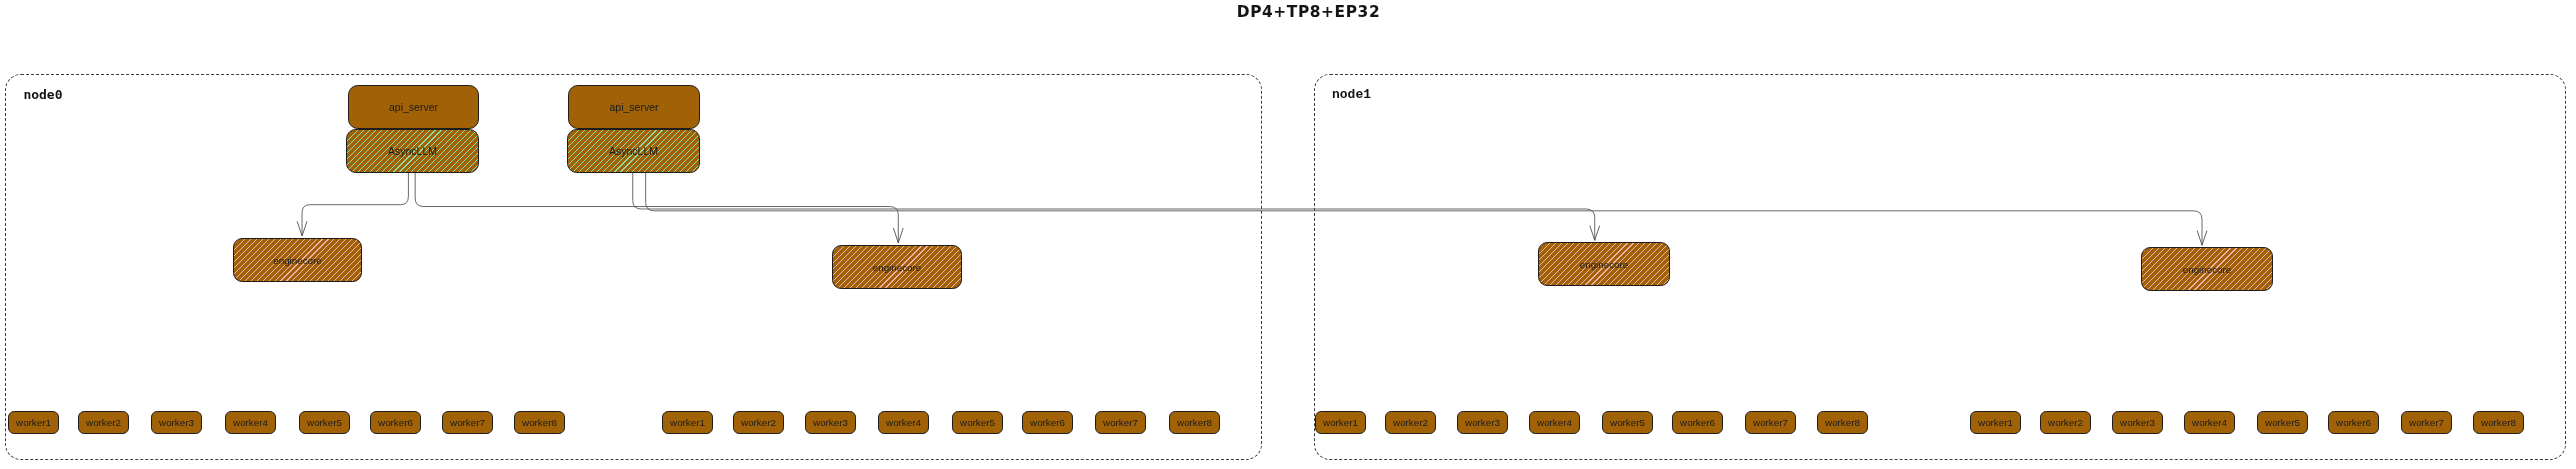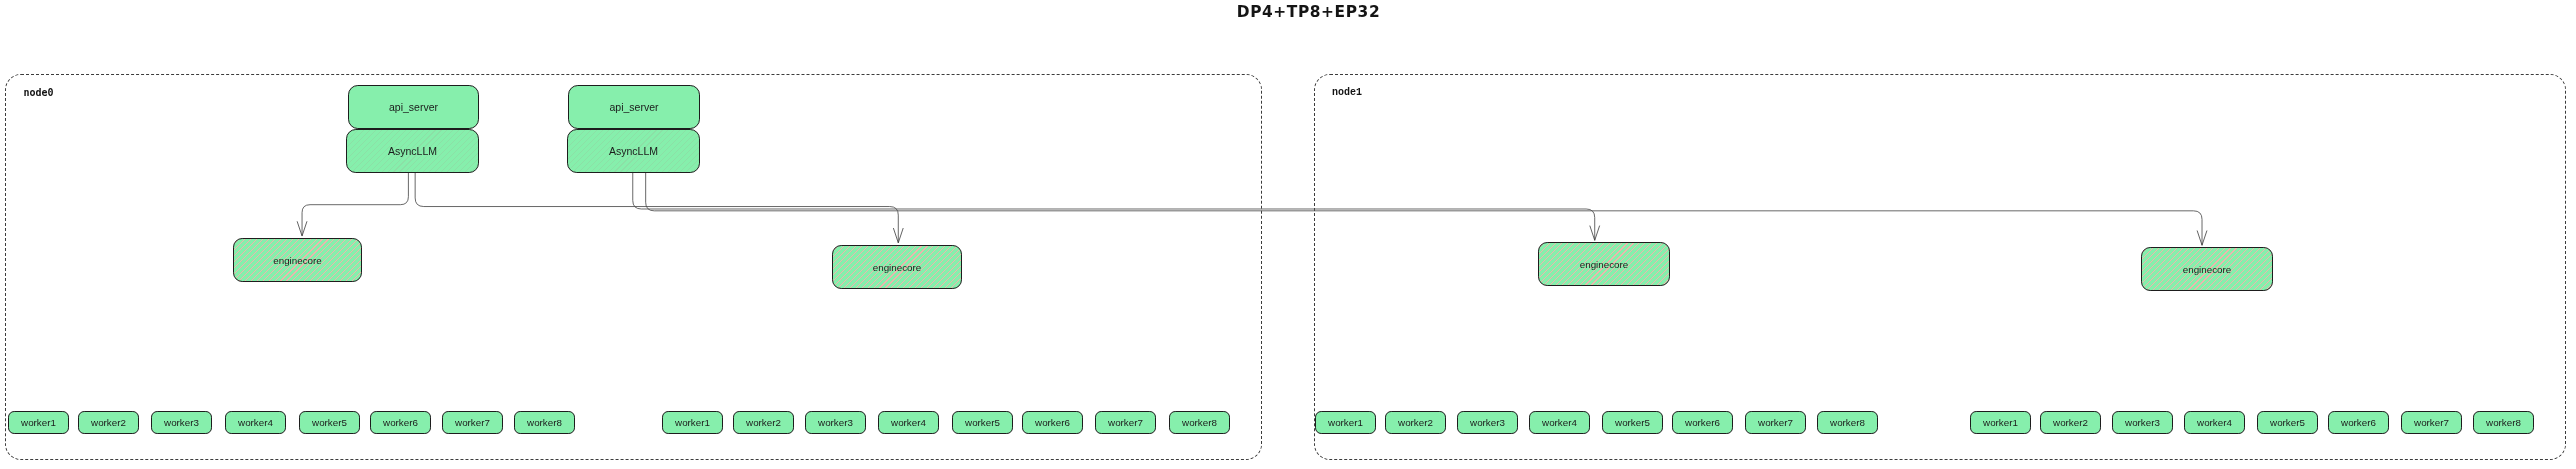--- a/index.html
+++ b/index.html
@@ -12,30 +12,30 @@
     font-size:15.4px;font-weight:700;letter-spacing:0.6px;color:#151515;
     font-family:"DejaVu Sans",sans-serif;
     padding-left:23px;
   }
   .node{
     position:absolute;border:1.2px dashed #3c3c3c;border-radius:16px;
     box-sizing:border-box;background:transparent;
   }
   .node-label{
     position:absolute;font-family:"DejaVu Sans Mono",monospace;
-    font-size:10px;font-weight:700;color:#141414;
+    font-size:13px;font-weight:700;color:#141414;
   }
   .box{
     position:absolute;box-sizing:border-box;border:1.2px solid #1d1d1d;
-    background-color:#86efac;display:flex;align-items:center;justify-content:center;
+    background-color:#a16207;display:flex;align-items:center;justify-content:center;
     color:#1b1b1b;font-size:10.5px;
   }
   .stack{border-radius:9.8px;}
   .engine{border-radius:9.2px;font-size:9.8px;}
-  .worker{border-radius:6.2px;font-size:9.8px;width:61px;height:23px;top:411px;}
+  .worker{border-radius:6.2px;font-size:9.8px;width:51px;height:23px;top:411px;}
   .hatch-green{
     background-image:repeating-linear-gradient(135deg,
       rgba(255,255,255,0) 0px,rgba(255,255,255,0) 3.4px,
       #8ce0a6 3.4px,#8ce0a6 4.2px);
   }
   .hatch-red{
     background-image:repeating-linear-gradient(135deg,
       rgba(255,255,255,0) 0px,rgba(255,255,255,0) 3.4px,
       #f3b2ac 3.4px,#f3b2ac 4.2px);
   }

